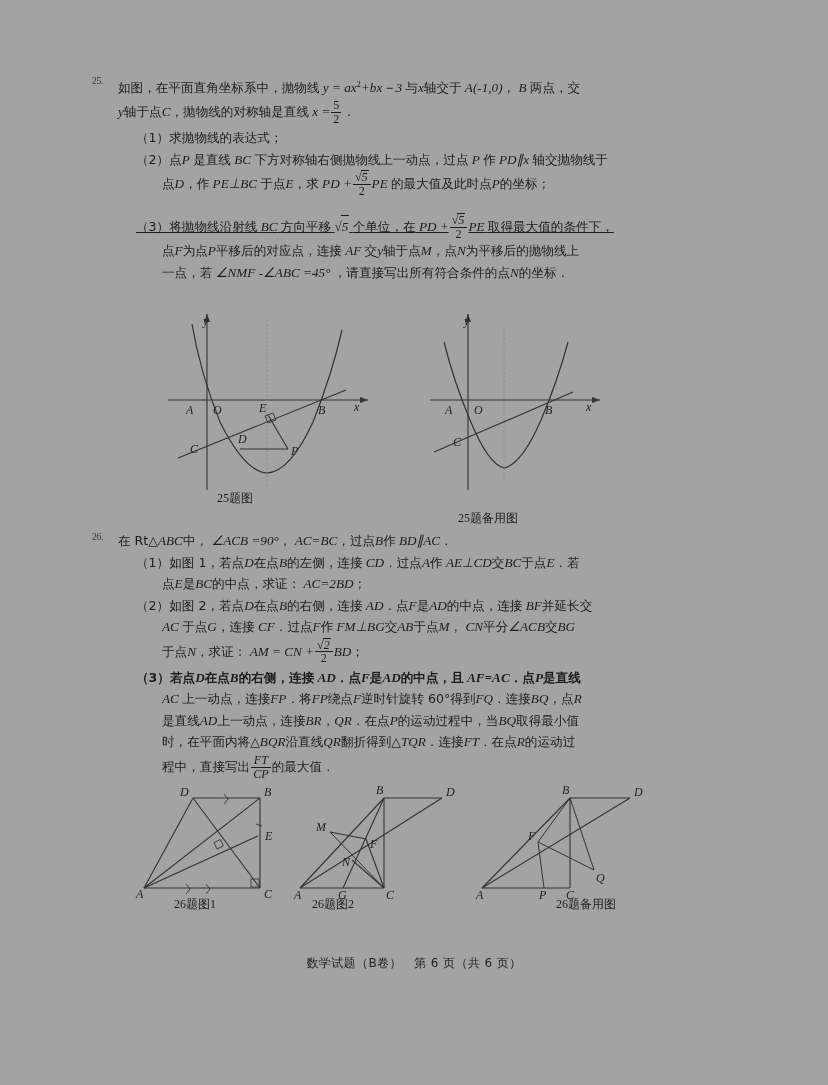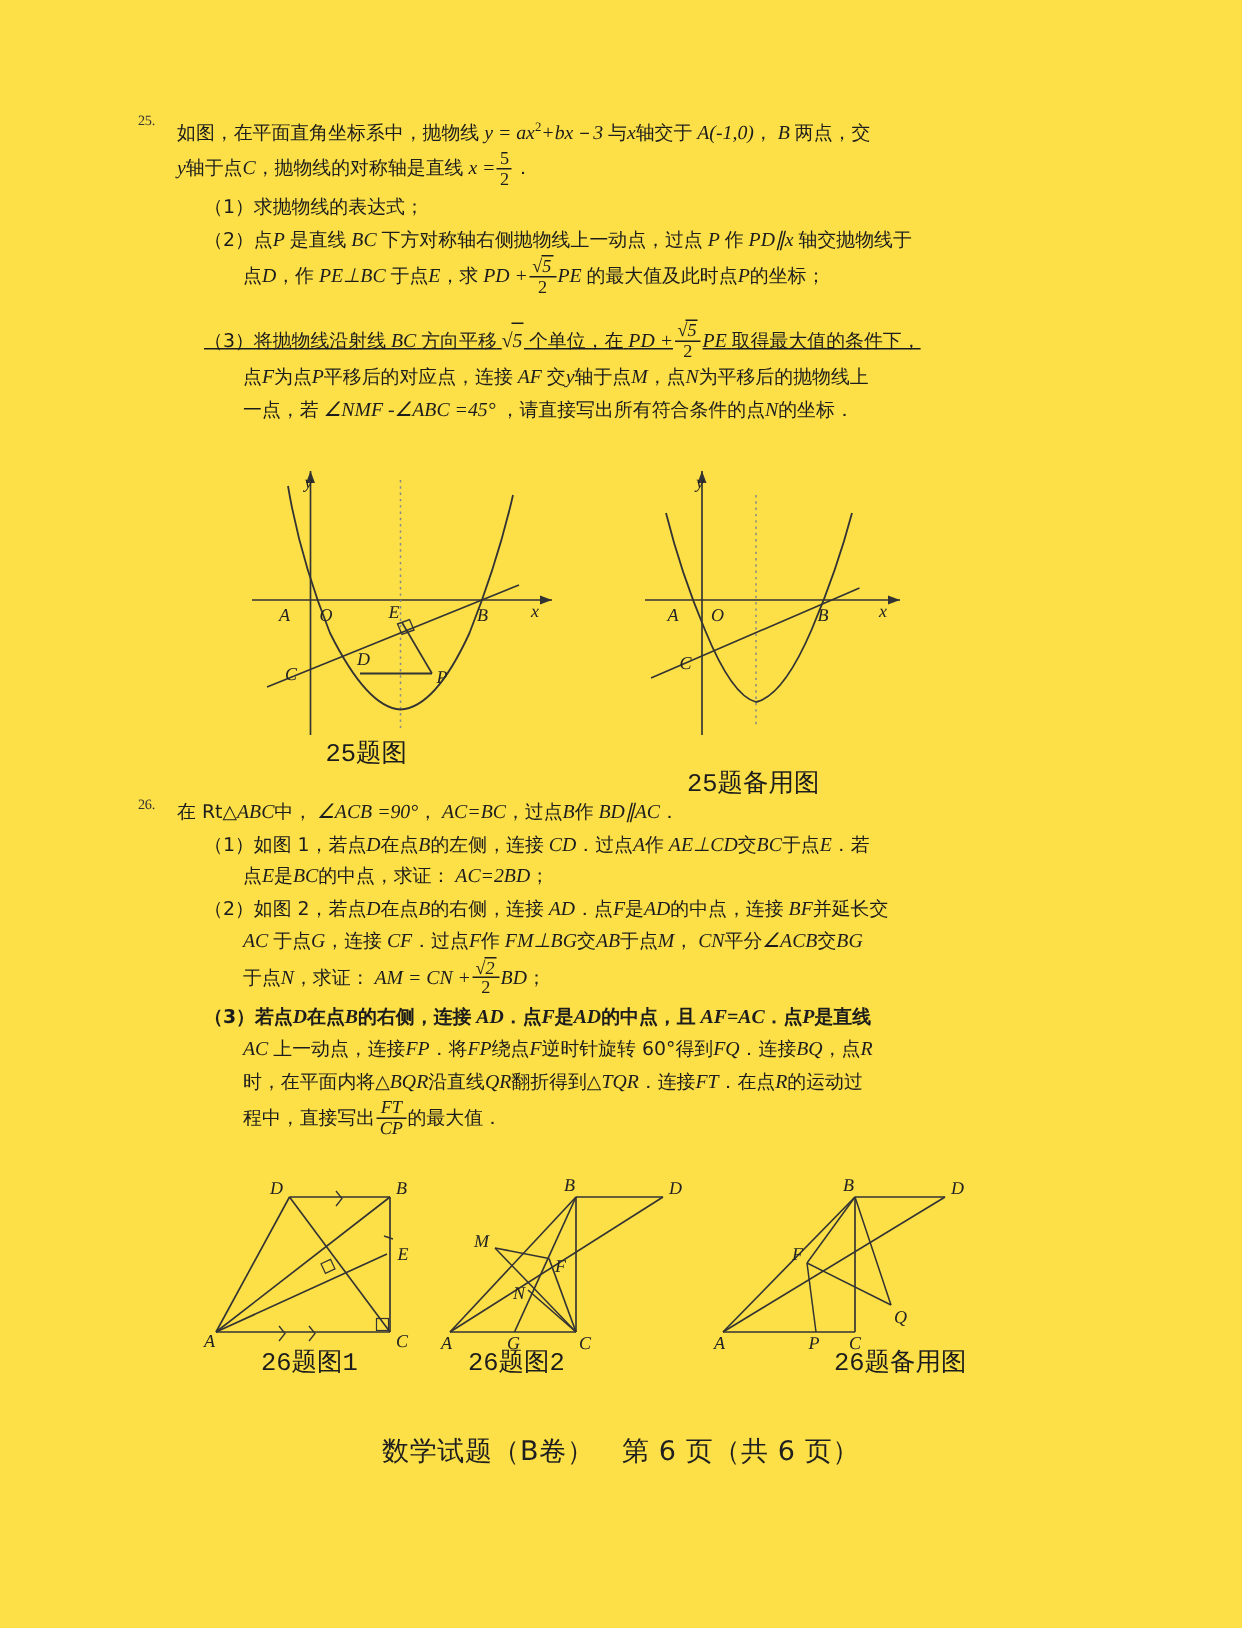--- a/index.html
+++ b/index.html
@@ -12,21 +12,21 @@
     width: 828px;
     height: 1085px;
     position: relative;
     font-family: "Liberation Serif", "DejaVu Serif", serif;
     color: #1a1a1a;
     overflow: hidden;
   }
   .page {
     position: absolute;
     inset: 0;
-    background: #fde047;
+    background: #a3a3a3;
   }
 
   
   .qblock {
     position: absolute;
     left: 92px;
     width: 700px;
   }
   .qnum {
     position: absolute;
@@ -99,42 +99,42 @@
     display: inline-block;
     font-style: normal;
   }
 
   
   .figwrap {
     position: absolute;
   }
   .figcap {
     position: absolute;
-    font-family: Liberation Mono, monospace;
-    font-size: 17px;
+    font-family: Liberation Serif, serif;
+    font-size: 12px;
     color: #1c1c1c;
     white-space: nowrap;
   }
   svg { display: block; overflow: visible; }
   svg text {
     font-family: "Liberation Serif", "DejaVu Serif", serif;
     font-style: italic;
     font-size: 12px;
     fill: #222;
   }
 
   
   .footer {
     position: absolute;
     left: 0;
     right: 0;
     top: 955px;
     text-align: center;
     font-family: "DejaVu Sans", "Liberation Sans", sans-serif;
-    font-size: 18px;
+    font-size: 12px;
     color: #1f1f1f;
     letter-spacing: 0.4px;
   }
 </style>
 </head>
 <body>
 
 <div class="page">
 
   <div class="qblock" style="top:74px;">
@@ -299,20 +299,23 @@
       <span class="line sub" style="margin-top:2px;font-weight:bold;">
         <span class="cn">（3）若点</span><span class="it">D</span><span class="cn">在点</span><span class="it">B</span><span class="cn">的右侧，连接</span>
         <span class="it">AD</span><span class="cn">．点</span><span class="it">F</span><span class="cn">是</span><span class="it">AD</span><span class="cn">的中点，且</span>
         <span class="it">AF=AC</span><span class="cn">．点</span><span class="it">P</span><span class="cn">是直线</span>
       </span>
 
       <span class="line sub2">
         <span class="it">AC</span> <span class="cn">上一动点，连接</span><span class="it">FP</span><span class="cn">．将</span><span class="it">FP</span><span class="cn">绕点</span><span class="it">F</span><span class="cn">逆时针旋转 60°得到</span><span class="it">FQ</span><span class="cn">．连接</span><span class="it">BQ</span><span class="cn">，点</span><span class="it">R</span>
       </span>
 
+      <span class="line sub2">
+        <span class="cn">是直线</span><span class="it">AD</span><span class="cn">上一动点，连接</span><span class="it">BR</span><span class="cn">，</span><span class="it">QR</span><span class="cn">．在点</span><span class="it">P</span><span class="cn">的运动过程中，当</span><span class="it">BQ</span><span class="cn">取得最小值</span>
+      </span>
 
       <span class="line sub2">
         <span class="cn">时，在平面内将△</span><span class="it">BQR</span><span class="cn">沿直线</span><span class="it">QR</span><span class="cn">翻折得到△</span><span class="it">TQR</span><span class="cn">．连接</span><span class="it">FT</span><span class="cn">．在点</span><span class="it">R</span><span class="cn">的运动过</span>
       </span>
 
       <span class="line sub2" style="line-height:28px;">
         <span class="cn">程中，直接写出</span><span class="frac"><span class="num it">FT</span><span class="den it">CP</span></span><span class="cn">的最大值．</span>
       </span>
 
     </div>

